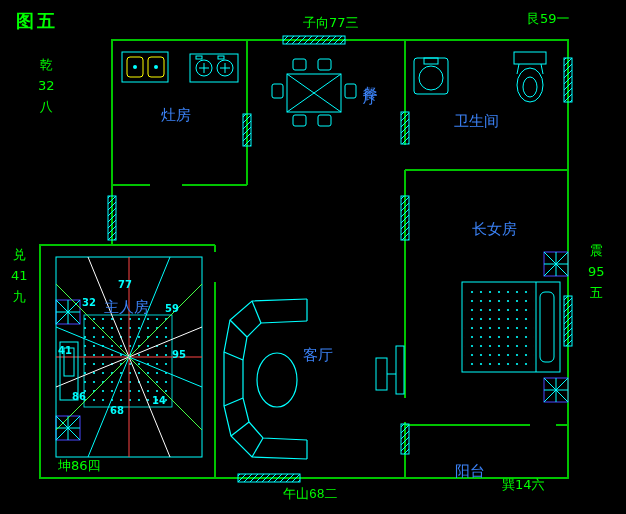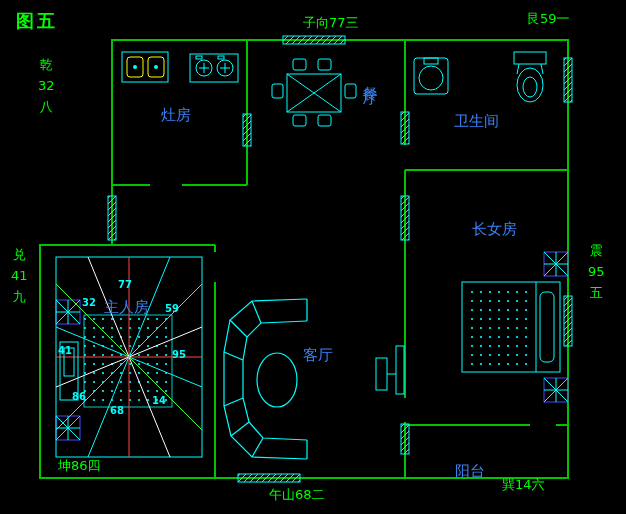--- a/index.html
+++ b/index.html
@@ -173,21 +173,21 @@
       <rect x="376" y="358" width="11" height="32"></rect>
       <line x1="387" y1="374" x2="396" y2="374"></line>
     </g>
   </svg>
 
   <div class="lbl green title" style="left:16px;top:12px;">图五</div>
 
   <div class="lbl green" style="left:303px;top:16px;">子向77三</div>
   <div class="lbl green" style="left:527px;top:12px;">艮59一</div>
   <div class="lbl green" style="left:58px;top:459px;">坤86四</div>
-  <div class="lbl green" style="left:269px;top:488px;">午山68二</div>
+  <div class="lbl green" style="left:283px;top:488px;font-family:Liberation Mono, monospace;">午山68二</div>
   <div class="lbl green" style="left:502px;top:478px;text-align:right;">巽14六</div>
 
   <div class="lbl green vcol" style="left:38px;top:58px;">
     <span>乾</span>
     <span>32</span>
     <span>八</span>
   </div>
   <div class="lbl green vcol" style="left:11px;top:248px;">
     <span>兑</span>
     <span>41</span>

